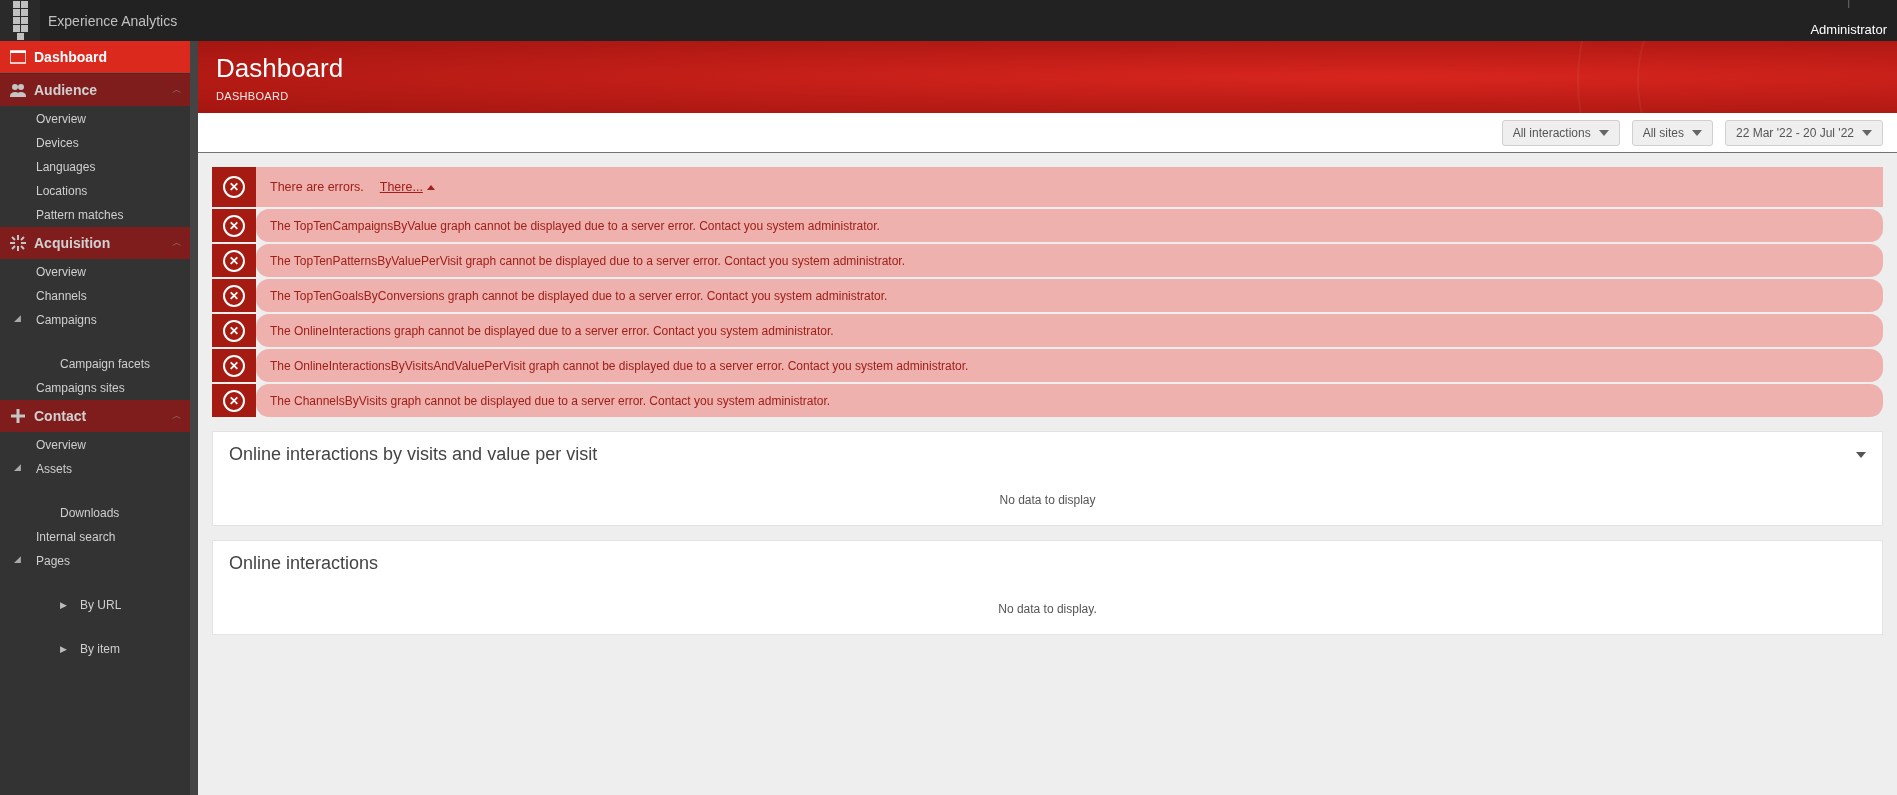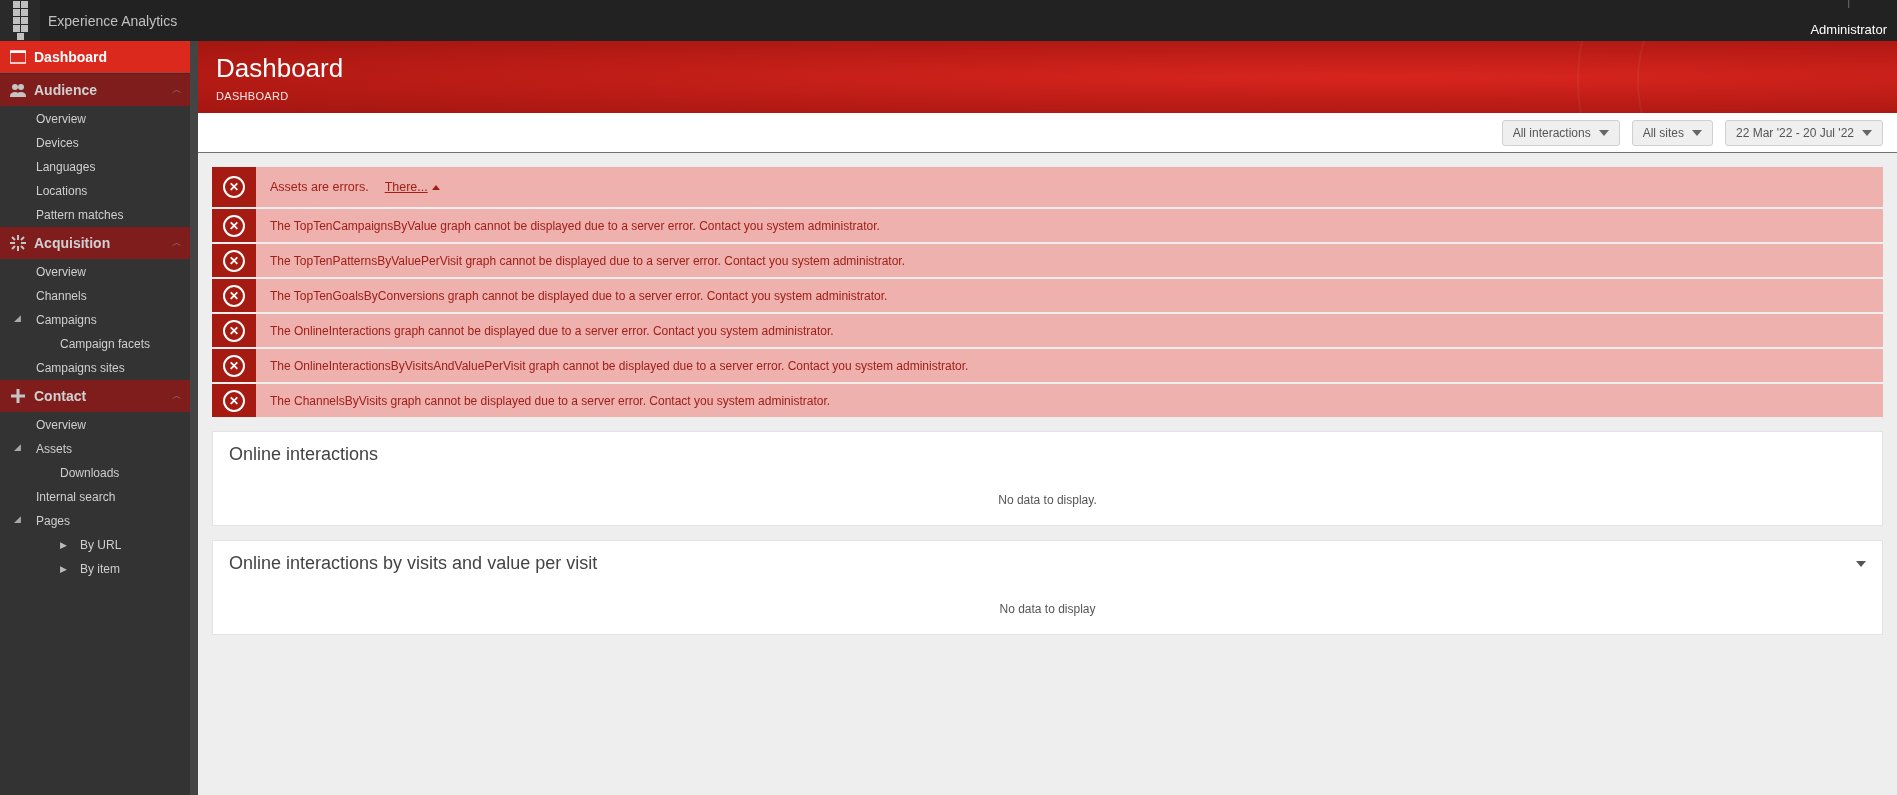--- a/index.html
+++ b/index.html
@@ -19,42 +19,42 @@
 .sidebar::-webkit-scrollbar { width: 8px; }
 .sidebar::-webkit-scrollbar-track { background: #2a2a2a; }
 .sidebar::-webkit-scrollbar-thumb { background: #555; }
 .sidebar-right-track { width: 8px; background: #444; height: 100%; }
 .nav-section-header { display: flex; align-items: center; height: 33px; padding: 0 8px 0 6px; color: #d0d0d0; font-size: 14px; cursor: pointer; background: #7f1d1d; border-bottom: 1px solid #333; }
 .nav-section-header.active { background: #dc291e; color: #fff; height: 33px; }
 .nav-section-icon { width: 24px; display: flex; align-items: center; justify-content: center; }
 .nav-section-label { flex: 1; margin-left: 4px; font-weight: 600; }
 .nav-chevron { font-size: 10px; color: #999; }
 .nav-item { font-size: 12px; color: #cfcfcf; padding: 5px 8px 5px 36px; cursor: pointer; }
-.nav-item.sub1 { padding-left: 60px; display:flex; align-items:center; gap:6px; }
+.nav-item.sub1 { padding-left: 60px; display:flex; align-items:center; gap:6px;margin-top:20px; }
 .nav-caret { position: absolute; left: 14px; font-size: 9px; color: #aaa; }
 .nav-caret-inner { font-size: 9px; color: #bbb; margin-right: 4px; display:inline-block; width:10px; }
 .nav-block { position: relative; }
 .content { flex: 1; overflow-y: auto; background: #eee; }
 .page-header { height: 72px; background: radial-gradient(ellipse at 70% 50%, #d8251e 0%, #b81b15 60%, #a31611 100%); padding: 12px 18px 8px 18px; color: #fff; position: relative; overflow: hidden; }
 .page-title { font-size: 26px; font-weight: 400; }
 .breadcrumb { font-size: 11px; margin-top: 6px; letter-spacing: 0.3px; opacity: 0.9; }
 .ring { position: absolute; border: 2px solid rgba(255,255,255,0.05); border-radius: 50%; }
 .filterbar { background: #fff; height: 40px; display: flex; justify-content: flex-end; align-items: center; gap: 12px; padding: 0 14px; border-bottom: 1px solid #737373; }
 .filter-btn { background: #efefef; border: 1px solid #d0d0d0; border-radius: 3px; padding: 5px 10px; font-size: 12px; color: #555; display: flex; align-items: center; gap: 8px; cursor: pointer; }
 .tri-down { width: 0; height: 0; border-left: 5px solid transparent; border-right: 5px solid transparent; border-top: 6px solid #666; }
 .content-inner { padding: 14px 14px; display: flex; flex-direction: column; gap: 14px; }
 .error-group { display: flex; flex-direction: column; gap: 2px; }
 .error-banner { display: flex; align-items: stretch; background: #eeb1ae; min-height: 40px; }
 .error-icon-box { width: 44px; background: #a61b11; display: flex; align-items: center; justify-content: center; }
 .error-circle { width: 22px; height: 22px; border: 2px solid #fff; border-radius: 50%; display: flex; align-items: center; justify-content: center; color: #fff; font-weight: bold; font-size: 12px; line-height: 1; }
 .error-body { flex: 1; display: flex; align-items: center; padding: 0 14px; color: #a0201a; font-size: 12.5px; gap: 16px; }
 .less-link { text-decoration: underline; cursor: pointer; }
 .tri-up-sm { width: 0; height: 0; border-left: 4px solid transparent; border-right: 4px solid transparent; border-bottom: 5px solid #a0201a; display:inline-block; margin-left:4px; vertical-align: middle; }
 .error-row { display: flex; align-items: stretch; min-height: 33px; }
-.error-row .error-body { font-size: 12px; background: #eeb1ae; }
+.error-row .error-body { font-size: 12px; background: #eeb1ae; border-radius: 13px; }
 .panel { background: #fff; border: 1px solid #e3e3e3; }
 .panel-head { padding: 12px 16px 10px 16px; font-size: 18px; font-weight: 400; color: #444; display: flex; justify-content: space-between; align-items: center; }
 .panel-body { padding: 18px; text-align: center; font-size: 12px; color: #555; }
 .tri-down-sm { width: 0; height: 0; border-left: 5px solid transparent; border-right: 5px solid transparent; border-top: 6px solid #555; }
 </style>
 </head>
 <body>
 
 <div class="header">
   <div class="header-left">
@@ -188,21 +188,21 @@
       </div>
     </div>
 
     <div class="content-inner">
       <div class="error-group">
         <div class="error-banner">
           <div class="error-icon-box">
             <div class="error-circle">✕</div>
           </div>
           <div class="error-body">
-            <span>Assets are errors.</span>
+            <span>There are errors.</span>
             <span><span class="less-link">There...</span><span class="tri-up-sm"></span></span>
           </div>
         </div>
 
         <div class="error-row">
           <div class="error-icon-box">
               <div class="error-circle">✕</div>
             </div>
           <div class="error-body">The TopTenCampaignsByValue graph cannot be displayed due to a server error. Contact you system administrator.</div>
         </div>
@@ -229,29 +229,29 @@
               <div class="error-circle">✕</div>
             </div>
           <div class="error-body">The OnlineInteractionsByVisitsAndValuePerVisit graph cannot be displayed due to a server error. Contact you system administrator.</div>
         </div>
         <div class="error-row">
           <div class="error-icon-box">
               <div class="error-circle">✕</div>
             </div>
           <div class="error-body">The ChannelsByVisits graph cannot be displayed due to a server error. Contact you system administrator.</div>
         </div>
-      </div>
-
-      <div class="panel">
-        <div class="panel-head">Online interactions</div>
-        <div class="panel-body">No data to display.</div>
       </div>
 
       <div class="panel">
         <div class="panel-head">
           <span>Online interactions by visits and value per visit</span>
           <span class="tri-down-sm"></span>
         </div>
         <div class="panel-body">No data to display</div>
       </div>
+
+      <div class="panel">
+        <div class="panel-head">Online interactions</div>
+        <div class="panel-body">No data to display.</div>
+      </div>
     </div>
   </div>
 </div>
 
 </body></html>

